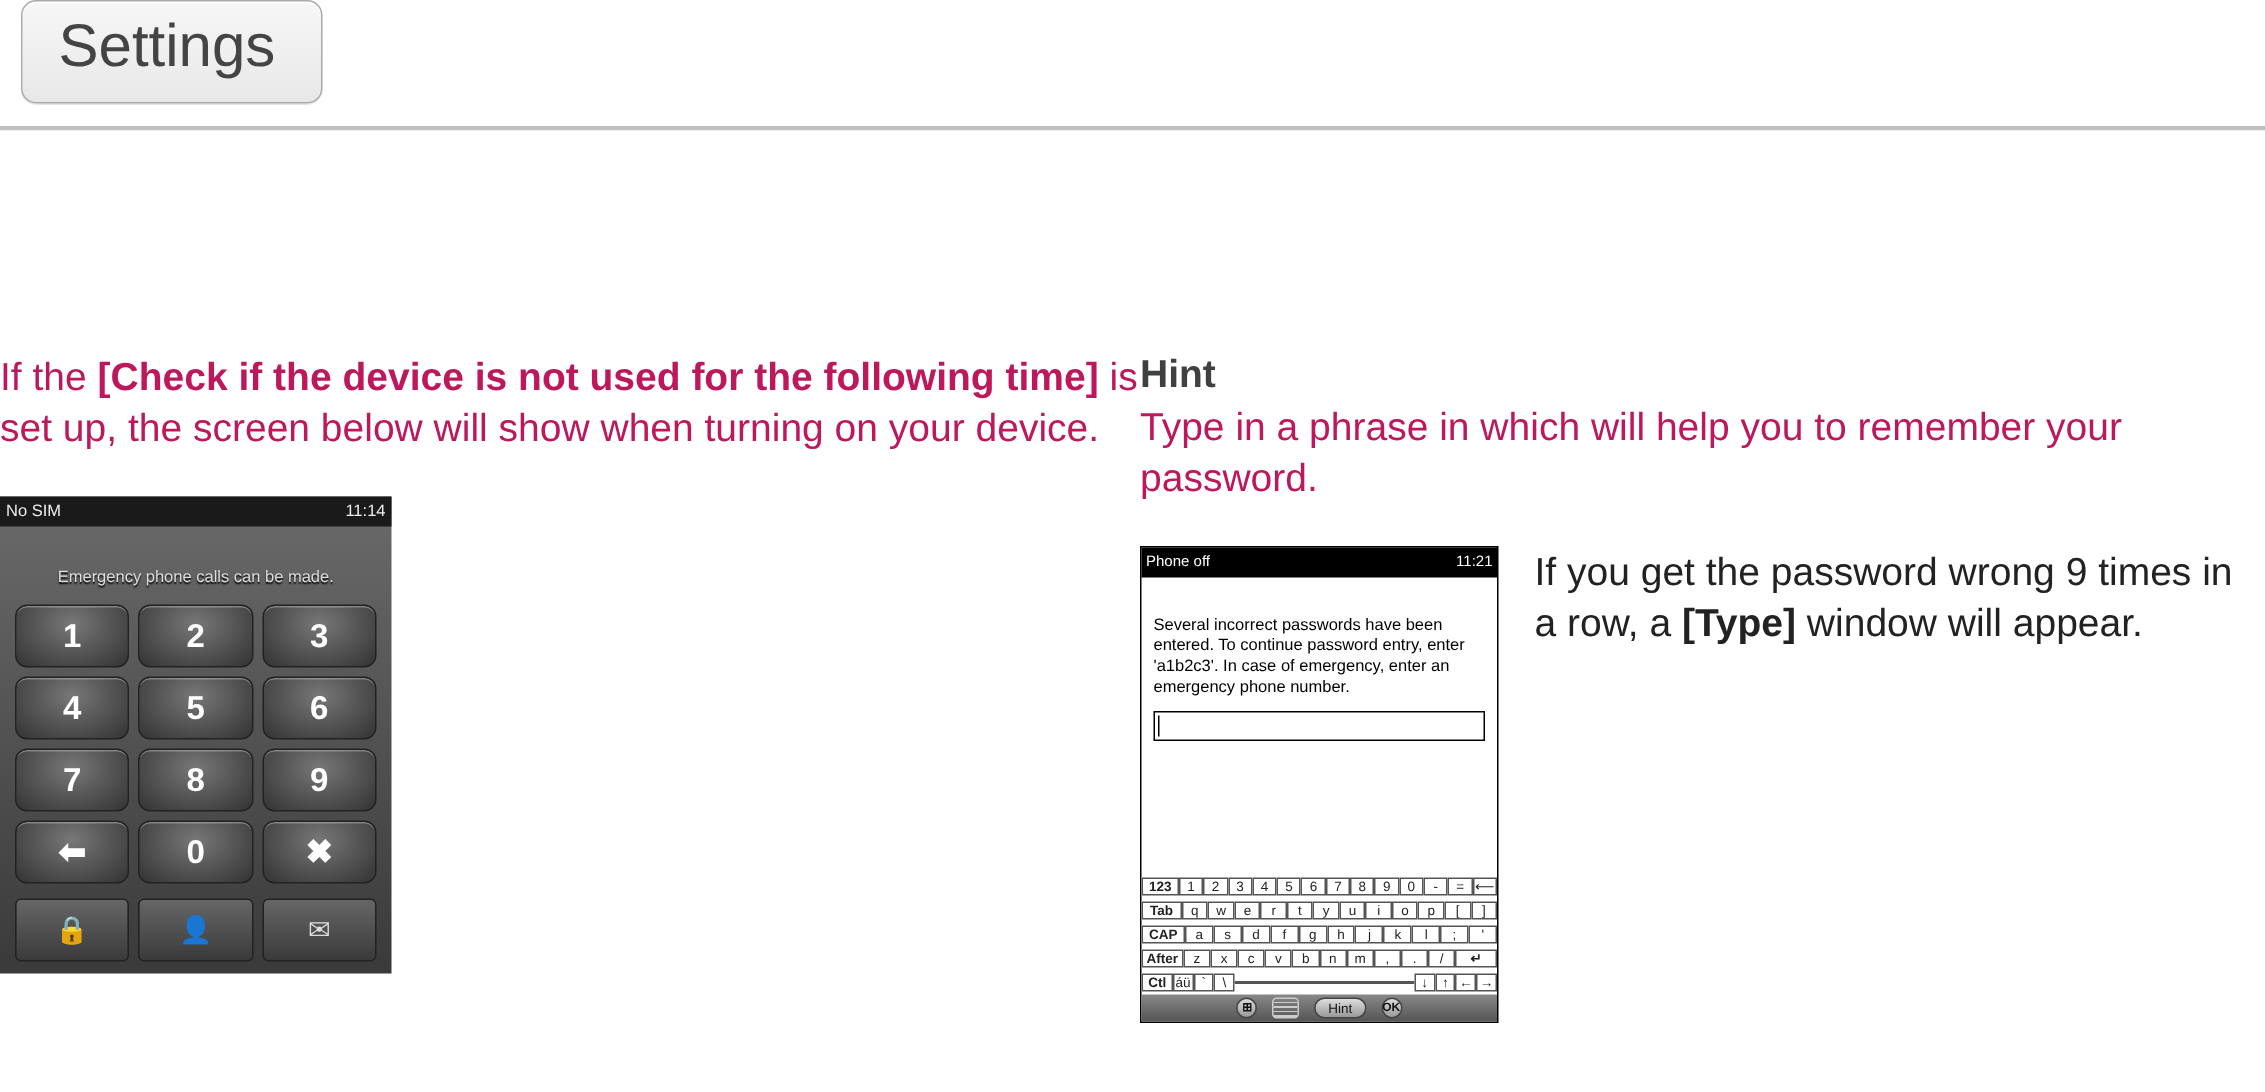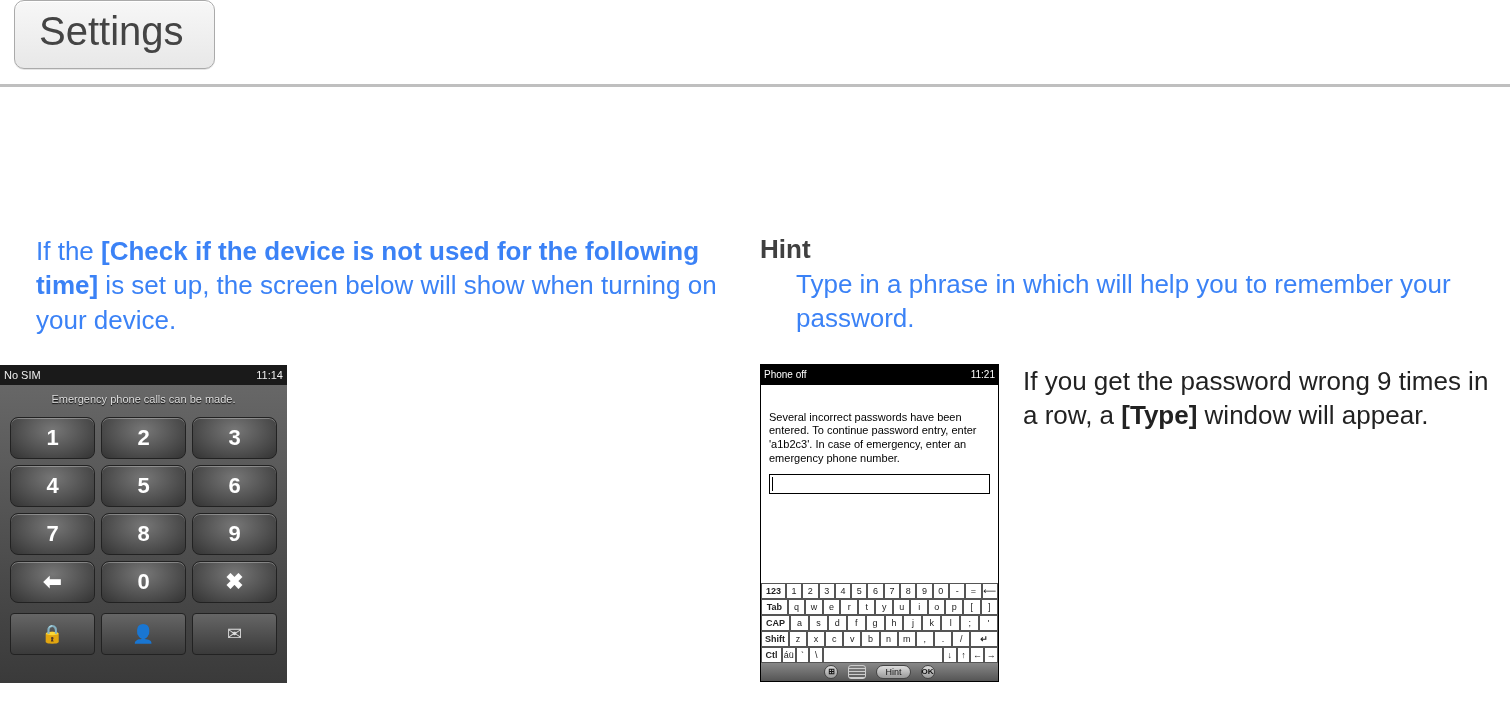--- a/index.html
+++ b/index.html
@@ -43,34 +43,34 @@
       left: 0;
       top: 234px;
       width: 760px;
     }
     .col-right {
       position: absolute;
       left: 760px;
       top: 234px;
       width: 750px;
     }
-    .intro { font-size: 26px; line-height: 1.32; color: #3b82f6; margin-left: 36px; }
+    .intro { font-size: 26px; line-height: 1.32; color: #be185d; }
     .intro b { font-weight: 700; }
     .section-title { color: #404040; font-size: 26px; font-weight: 700; margin-bottom: 2px; }
     .row2 {
       margin-top: 28px;
       display: flex;
       align-items: flex-start;
       gap: 24px;
     }
     .aside { font-size: 26px; line-height: 1.32; flex: 1; }
     .aside b { font-weight: 700; }
     
     .phone1 {
-      width: 287px;
+      width: 261px;
       height: 318px;
       background: linear-gradient(#6a6a6a, #3a3a3a);
       position: relative;
       flex-shrink: 0;
     }
     .p1-top {
       height: 20px;
       background: #1a1a1a;
       color: #eee;
       font-size: 11px;
@@ -80,20 +80,21 @@
       justify-content: space-between;
       font-family: Tahoma, sans-serif;
     }
     .p1-msg {
       color: #ddd;
       font-size: 11px;
       text-align: center;
       padding: 8px 6px 12px;
       font-family: Tahoma, sans-serif;
       text-shadow: 0 1px 1px #000;
+      margin-top: 20px;
     }
     .keypad {
       display: grid;
       grid-template-columns: repeat(3, 1fr);
       gap: 6px;
       padding: 0 10px;
     }
     .key {
       height: 42px;
       background: radial-gradient(ellipse at 50% 30%, #777, #333);
@@ -162,21 +163,21 @@
       display: flex;
       align-items: center;
     }
     .cursor { width: 1px; height: 14px; background: #000; display: inline-block; }
     .kb {
       position: absolute;
       bottom: 18px;
       left: 0; right: 0;
       font-size: 9px;
     }
-    .kbrow { display: flex; height: 16px; }
+    .kbrow { display: flex; height: 16px; align-items: center; }
     .kbrow span {
       border: 1px solid #555;
       flex: 1;
       display: flex;
       align-items: center;
       justify-content: center;
       background: #fff;
       min-width: 0;
     }
     .kbrow .w { flex: 1.6; font-weight: 700; }
@@ -310,21 +311,21 @@
           <span>f</span>
           <span>g</span>
           <span>h</span>
           <span>j</span>
           <span>k</span>
           <span>l</span>
           <span>;</span>
           <span>'</span>
         </div>
         <div class="kbrow">
-          <span class="w">Shift</span>
+          <span class="w">After</span>
           <span>z</span>
           <span>x</span>
           <span>c</span>
           <span>v</span>
           <span>b</span>
           <span>n</span>
           <span>m</span>
           <span>,</span>
           <span>.</span>
           <span>/</span>

